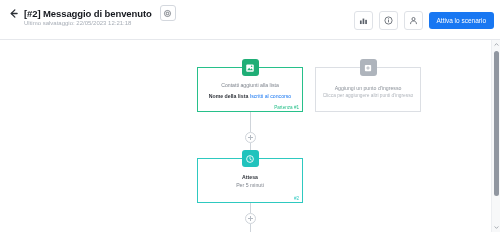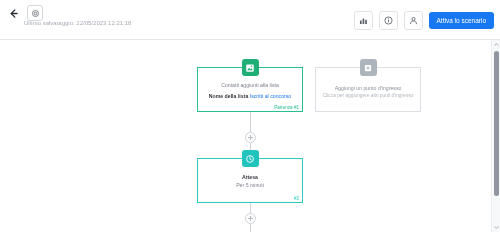--- a/index.html
+++ b/index.html
@@ -241,20 +241,21 @@
 
 <div class="header">
 
   <div class="hdr-left">
     <div class="back-arrow">
       <svg width="9" height="9" viewBox="0 0 10 10" aria-hidden="true">
         <path d="M6.5 1 L2.5 5 L6.5 9" stroke="#2b2f36" stroke-width="1.4" fill="none" stroke-linecap="round" stroke-linejoin="round"></path>
         <path d="M2.6 5 H9" stroke="#2b2f36" stroke-width="1.4" fill="none" stroke-linecap="round"></path>
       </svg>
     </div>
+    <div class="title">[#2] Messaggio di benvenuto</div>
     <div class="gear-btn">
       <svg width="9" height="9" viewBox="0 0 16 16" aria-hidden="true">
         <circle cx="8" cy="8" r="2.3" fill="none" stroke="#5a6069" stroke-width="1.4"></circle>
         <circle cx="8" cy="8" r="5.4" fill="none" stroke="#5a6069" stroke-width="1.3"></circle>
       </svg>
     </div>
   </div>
 
   <div class="subtitle">Ultimo salvataggio: 22/05/2023 12:21:18</div>
 

